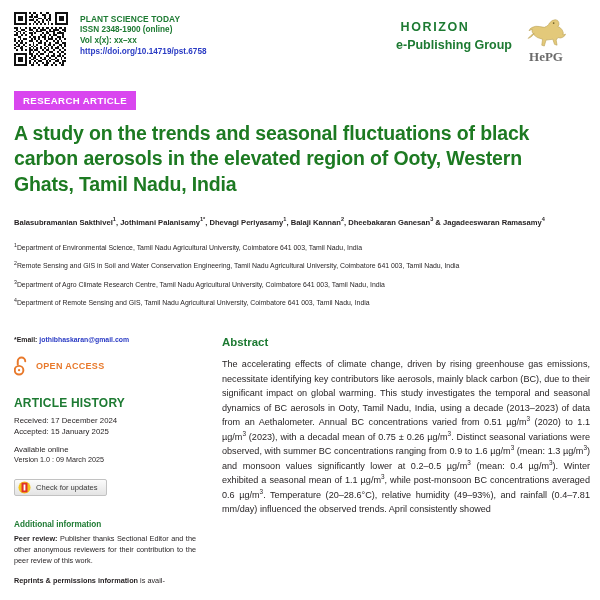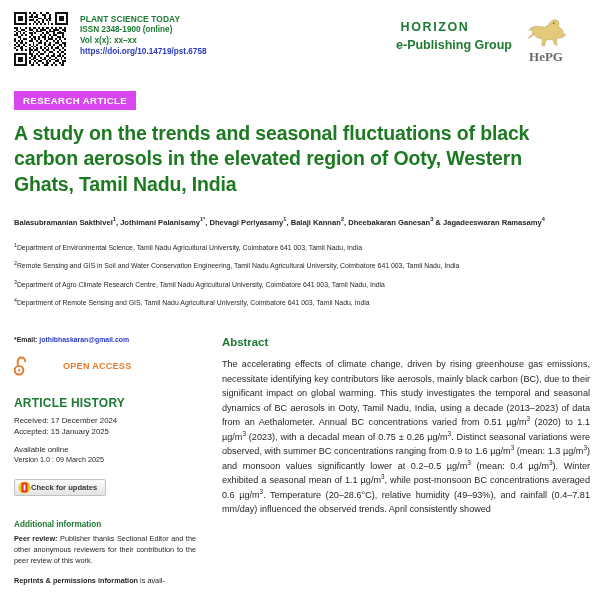--- a/index.html
+++ b/index.html
@@ -162,21 +162,21 @@
 
   
   .email-line {
     font-size: 6.9px;
     font-weight: bold;
     color: #231f20;
     margin-bottom: 12px;
   }
   .email-line .addr { color: #2a3bc4; font-weight: bold; }
 
-  .oa-row { display: flex; align-items: center; margin-bottom: 20px; gap: 27px; }
+  .oa-row { display: flex; align-items: center; margin-bottom: 20px; }
   .oa-icon { width: 15px; height: 21px; flex: 0 0 15px; }
   .oa-text {
     margin-left: 7px;
     font-size: 9px;
     font-weight: bold;
     color: #e8792b;
     letter-spacing: .3px;
   }
 
   .sec-head {
@@ -200,23 +200,23 @@
     align-items: center;
     background: linear-gradient(#fbfbfb, #e4e4e4);
     border: 1px solid #c2c2c2;
     border-radius: 2px;
     padding: 2px 8px 2px 3px;
     height: 17px;
     box-sizing: border-box;
   }
   .crossmark-icon { width: 13px; height: 13px; flex: 0 0 13px; }
   .crossmark-label {
+    margin-left: 5px;
     font-size: 7.6px;
     color: #3a3a3a;
-    font-weight: bold;
   }
 
   .addl-head {
     margin-top: 22px;
     font-size: 8.2px;
     font-weight: bold;
     color: #1d7a32;
     margin-bottom: 5px;
   }
   .addl-para {

